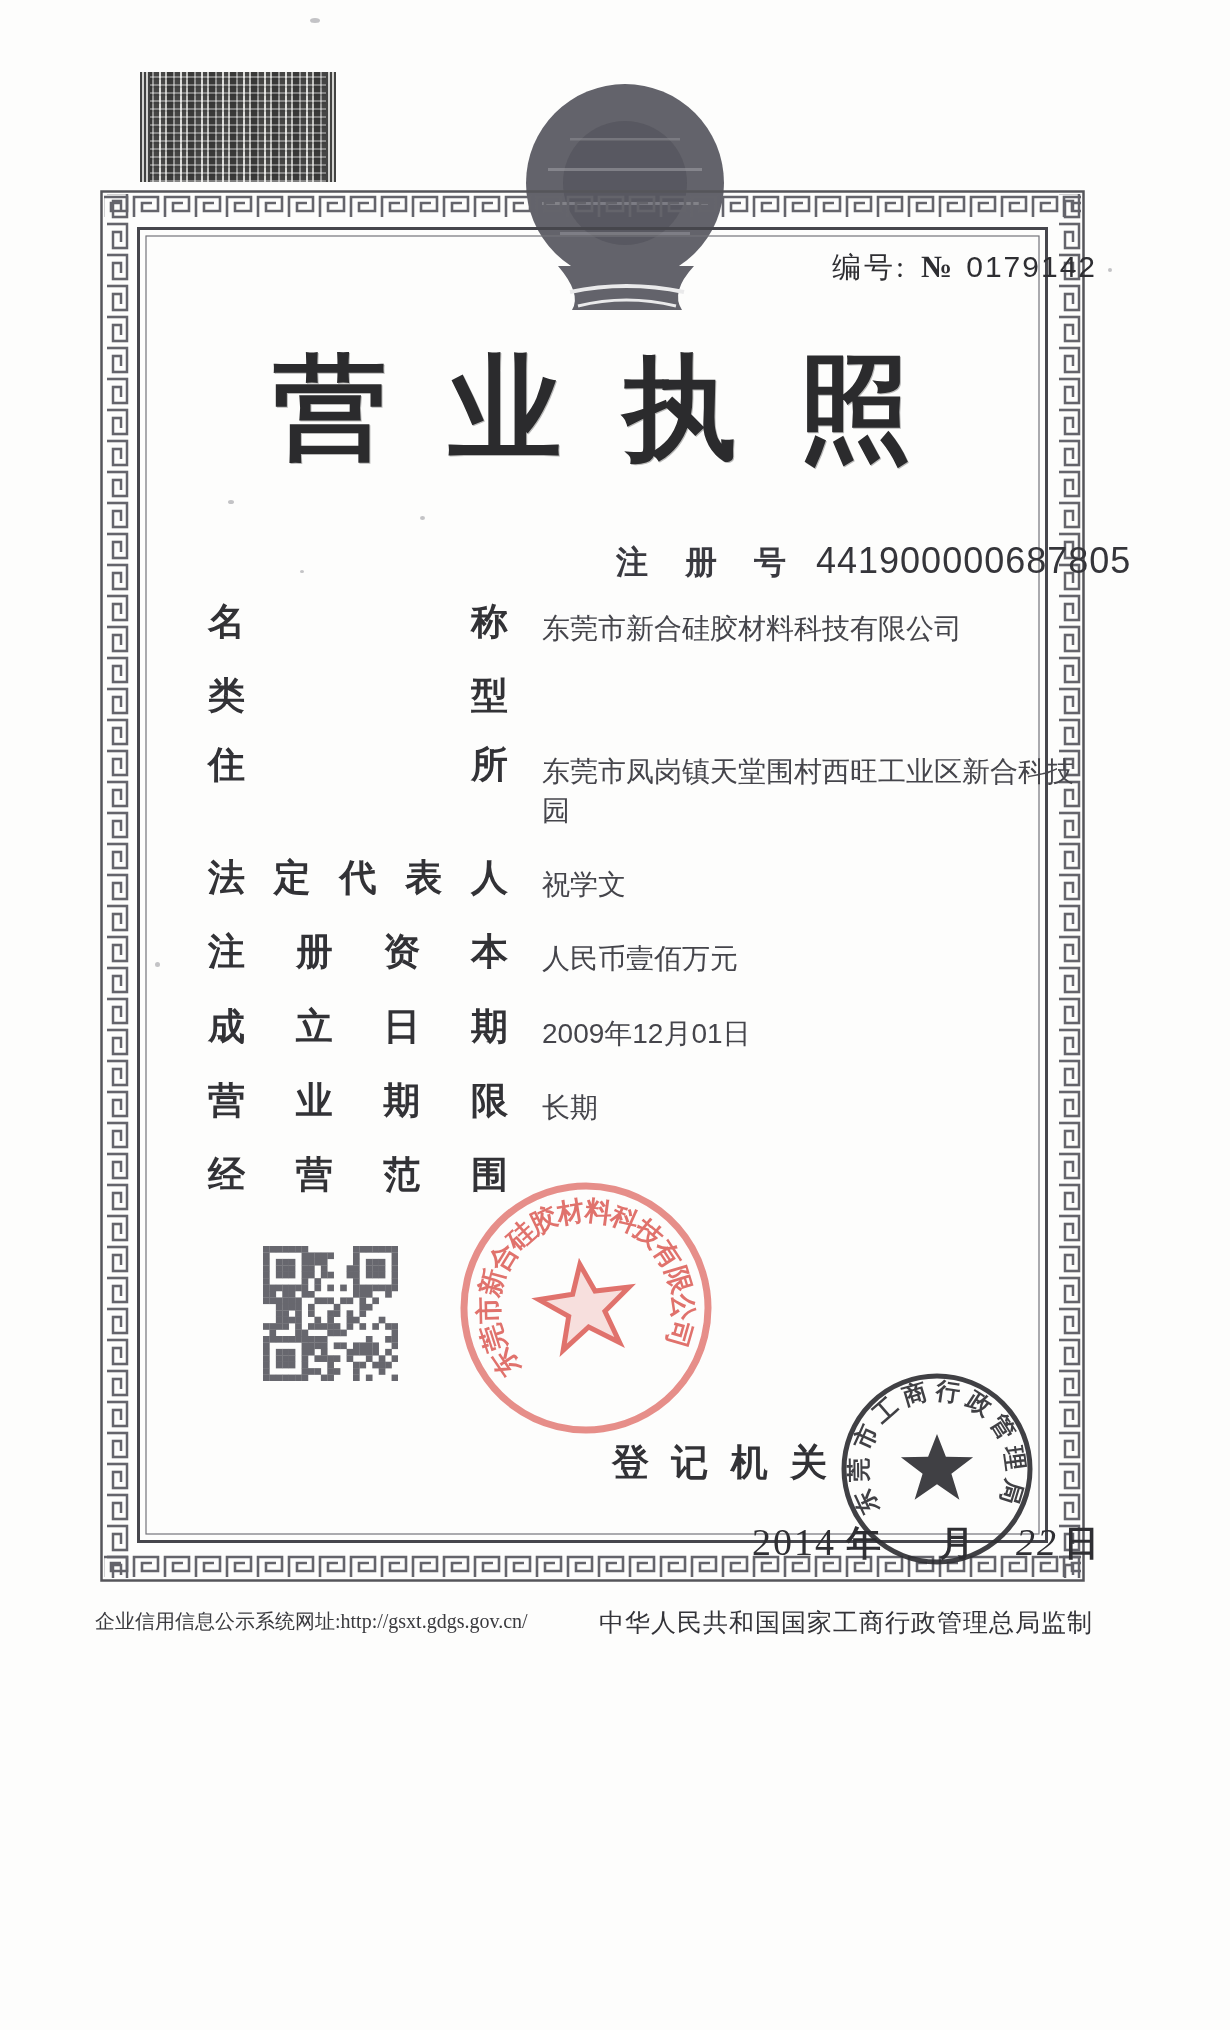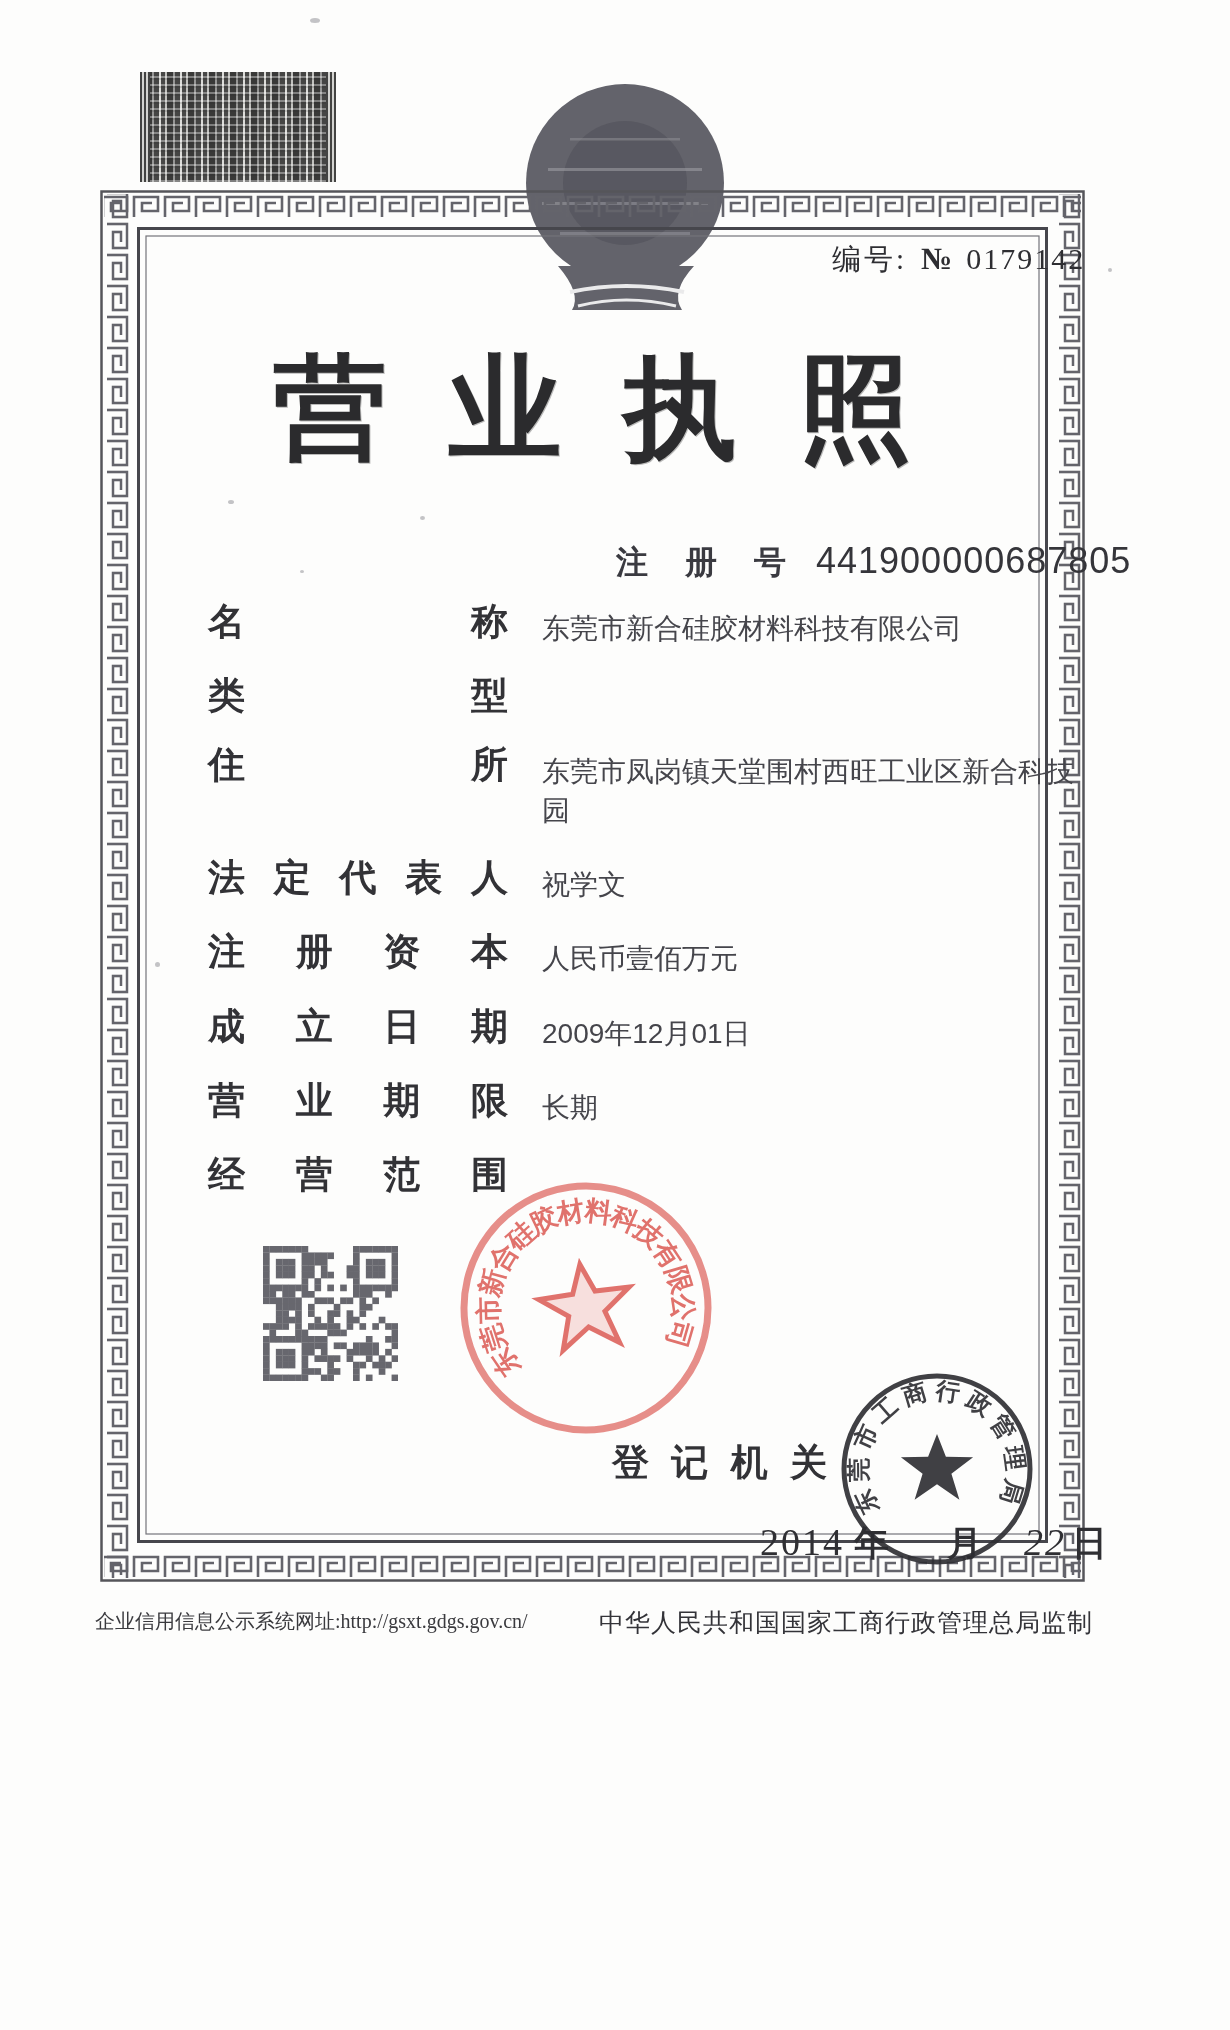--- a/index.html
+++ b/index.html
@@ -13,25 +13,25 @@
       repeating-linear-gradient(90deg,#30302f 0 4px,#b9b9b6 4px 6px,#1f1f1e 6px 12px,#8a8a88 12px 14px,#2c2c2b 14px 19px,#d8d8d5 19px 21px);}
   .barcode-edge{position:absolute;top:0;width:10px;height:100%;background:repeating-linear-gradient(90deg,#2a2a29 0 2px,#cfcfcc 2px 4px);}
   .barcode-edge.l{left:0;} .barcode-edge.r{right:0;}
 
   
   .emblem{position:absolute;left:500px;top:80px;width:250px;height:244px;opacity:.92;}
 
   
   .frame{position:absolute;left:100px;top:190px;width:985px;height:1392px;}
 
-  .serial{position:absolute;left:832px;top:240px;display:flex;align-items:baseline;gap:14px;
+  .serial{position:absolute;left:832px;top:248px;display:flex;align-items:baseline;gap:14px;
     font-family:"Liberation Serif",serif;color:#2e2e32;}
   .serial .lbl{font-size:29px;letter-spacing:3px;}
   .serial .nomark{font-size:31px;font-weight:bold;}
-  .serial .num{font-size:30px;font-family:Liberation Serif, serif;letter-spacing:2px;}
+  .serial .num{font-size:30px;font-family:Liberation Sans, sans-serif;letter-spacing:2px;}
 
   .title{position:absolute;left:100px;top:352px;width:985px;display:flex;justify-content:center;gap:62px;
     font-size:113px;font-weight:900;color:#2b2b2d;line-height:1;text-shadow:1px 1px 0 rgba(60,60,60,.35);}
 
   .regno{position:absolute;left:616px;top:540px;display:flex;align-items:baseline;gap:30px;color:#3a3a40;}
   .regno .lbl{display:flex;justify-content:space-between;width:170px;font-size:32px;font-weight:600;}
   .regno .val{font-size:36px;font-family:Liberation Sans, sans-serif;color:#35353a;letter-spacing:1px;}
 
   .fields{position:absolute;left:208px;top:602px;width:880px;}
   .field-row{display:flex;align-items:flex-start;margin-bottom:28px;}
@@ -41,21 +41,21 @@
   .field-value.scope{font-size:24px;line-height:1.55;max-width:605px;color:#3f3f45;}
 
   .qr{position:absolute;left:263px;top:1246px;width:135px;height:135px;}
   .qr svg{fill:#4e4e56;opacity:.85;}
 
   .company-seal{position:absolute;left:450px;top:1172px;width:272px;height:272px;transform:rotate(-8deg);opacity:.85;z-index:3;}
   .registry-stamp{position:absolute;left:831px;top:1363px;width:212px;height:212px;opacity:.9;z-index:4;}
 
   .registry-label{position:absolute;left:612px;top:1438px;width:215px;display:flex;justify-content:space-between;
     font-size:37px;font-weight:600;color:#323236;z-index:2;}
-  .issue-date{position:absolute;left:752px;top:1520px;display:flex;align-items:baseline;color:#2f2f33;z-index:2;margin-left:8px;}
+  .issue-date{position:absolute;left:752px;top:1520px;display:flex;align-items:baseline;color:#2f2f33;z-index:2;}
   .issue-date .num{font-size:38px;font-family:"Liberation Serif",serif;letter-spacing:2px;}
   .issue-date .unit{font-size:35px;font-weight:600;margin-left:10px;}
   .issue-date .gap-m{margin-left:58px;} .issue-date .gap-d{margin-left:42px;font-style:italic;}
   .issue-date .unit.tail{margin-left:6px;}
 
   .footer-left{position:absolute;left:95px;top:1608px;font-size:20px;font-family:Liberation Serif, serif;
     color:#3a3a3e;letter-spacing:0;}
   .footer-right{position:absolute;right:137px;top:1606px;font-size:25px;color:#333338;letter-spacing:1px;}
 
   .speck{position:absolute;background:#8a8a90;border-radius:50%;opacity:.5;}

